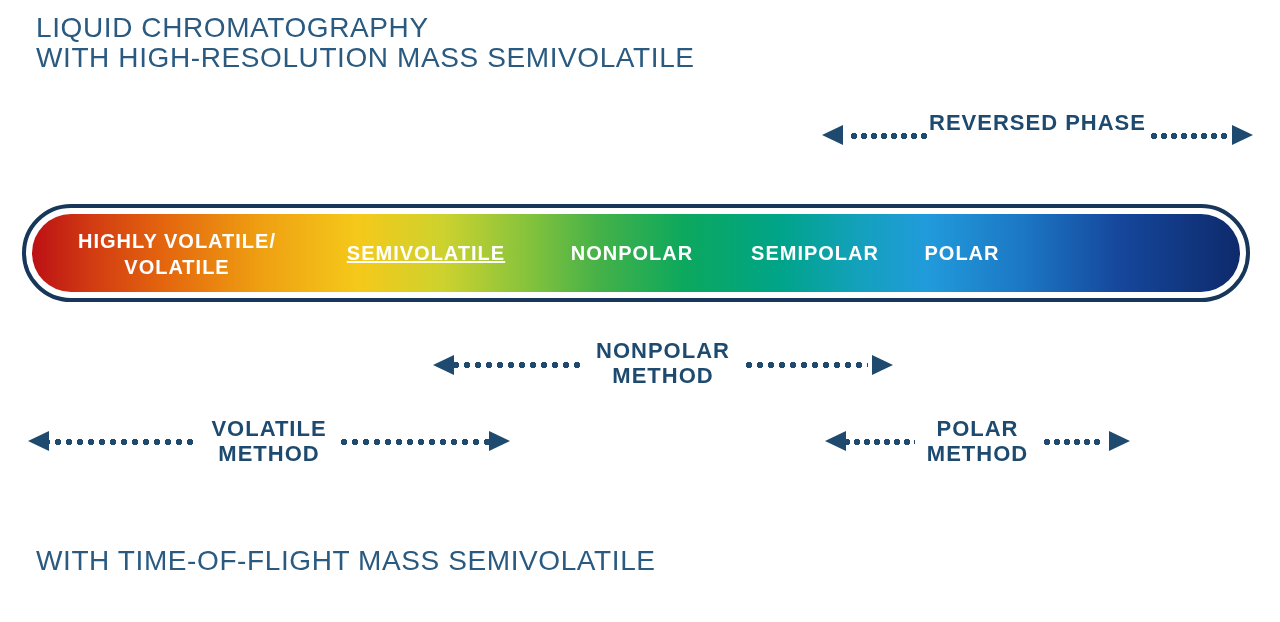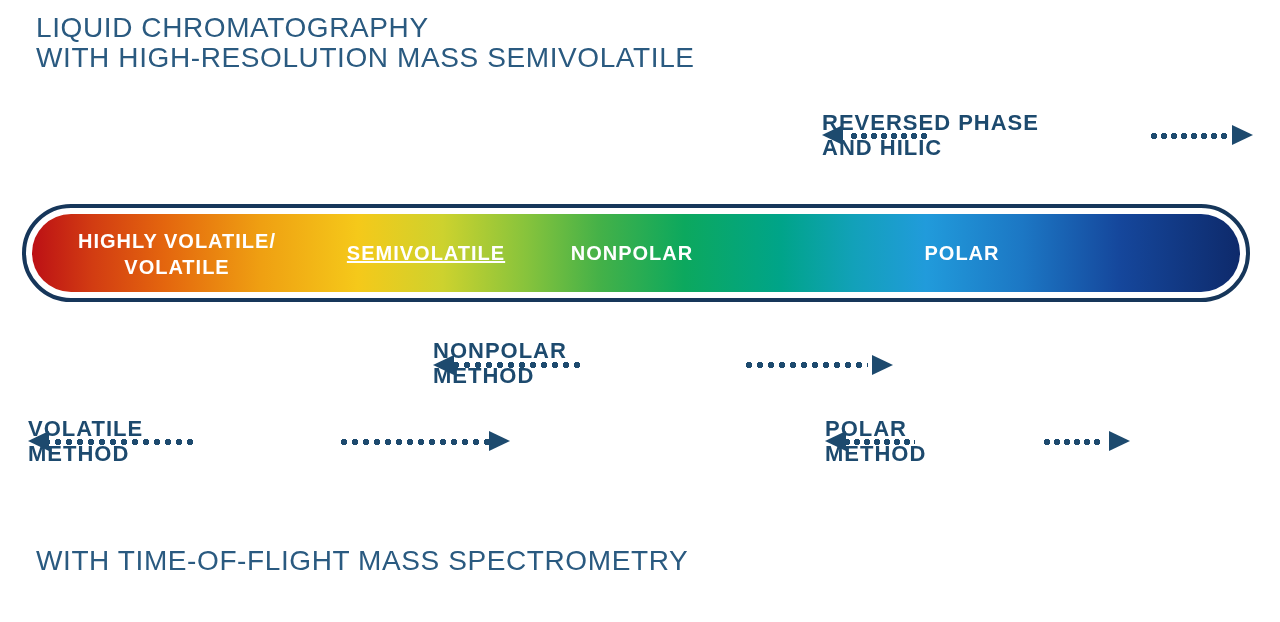--- a/index.html
+++ b/index.html
@@ -74,20 +74,21 @@
     white-space:nowrap;
     top:241px;
   }
   .bar-label.two-line{top:228px;line-height:26px;}
 
   
   .arrow-group{position:absolute;height:56px;}
   .arrow-label{
     position:absolute;
     left:0;right:0;
+    text-align:center;
     color:var(--method-color);
     font-size:22px;
     font-weight:700;
     letter-spacing:1px;
     line-height:25px;
     white-space:nowrap;
   }
   .tri{position:absolute;width:0;height:0;
     border-top:10px solid transparent;
     border-bottom:10px solid transparent;}
@@ -141,35 +142,35 @@
   <div class="title" id="title-top">
     <div>LIQUID CHROMATOGRAPHY</div>
     <div>WITH HIGH-RESOLUTION MASS SEMIVOLATILE</div>
   </div>
 
   <div class="arrow-group" id="grp-reversed">
     <span class="tri tri-left"></span>
     <span class="dots tight dots-l"></span>
     <div class="arrow-label">
       <div>REVERSED PHASE</div>
-      <div>AND HILIC</div>
     </div>
     <span class="dots tight dots-r"></span>
     <span class="tri tri-right"></span>
   </div>
 
   <div id="bar-outer">
     <div id="bar-inner"></div>
   </div>
   <div class="bar-label two-line" style="left:177px;">
     <div>HIGHLY VOLATILE/</div>
     <div>VOLATILE</div>
   </div>
   <div class="bar-label" style="left:426px;text-decoration:underline;">SEMIVOLATILE</div>
   <div class="bar-label" style="left:632px;">NONPOLAR</div>
+  <div class="bar-label" style="left:815px;">SEMIPOLAR</div>
   <div class="bar-label" style="left:962px;">POLAR</div>
 
   <div class="arrow-group" id="grp-nonpolar">
     <span class="tri tri-left"></span>
     <span class="dots dots-l"></span>
     <div class="arrow-label">
       <div>NONPOLAR</div>
       <div>METHOD</div>
     </div>
     <span class="dots dots-r"></span>
@@ -192,16 +193,16 @@
     <span class="dots tight dots-l"></span>
     <div class="arrow-label">
       <div>POLAR</div>
       <div>METHOD</div>
     </div>
     <span class="dots tight dots-r"></span>
     <span class="tri tri-right"></span>
   </div>
 
   <div class="title" id="title-bottom">
-    <div>WITH TIME-OF-FLIGHT MASS SPECTROMETRY</div>
+    <div>WITH TIME-OF-FLIGHT MASS SEMIVOLATILE</div>
   </div>
 
 </div>
 
 </body></html>

